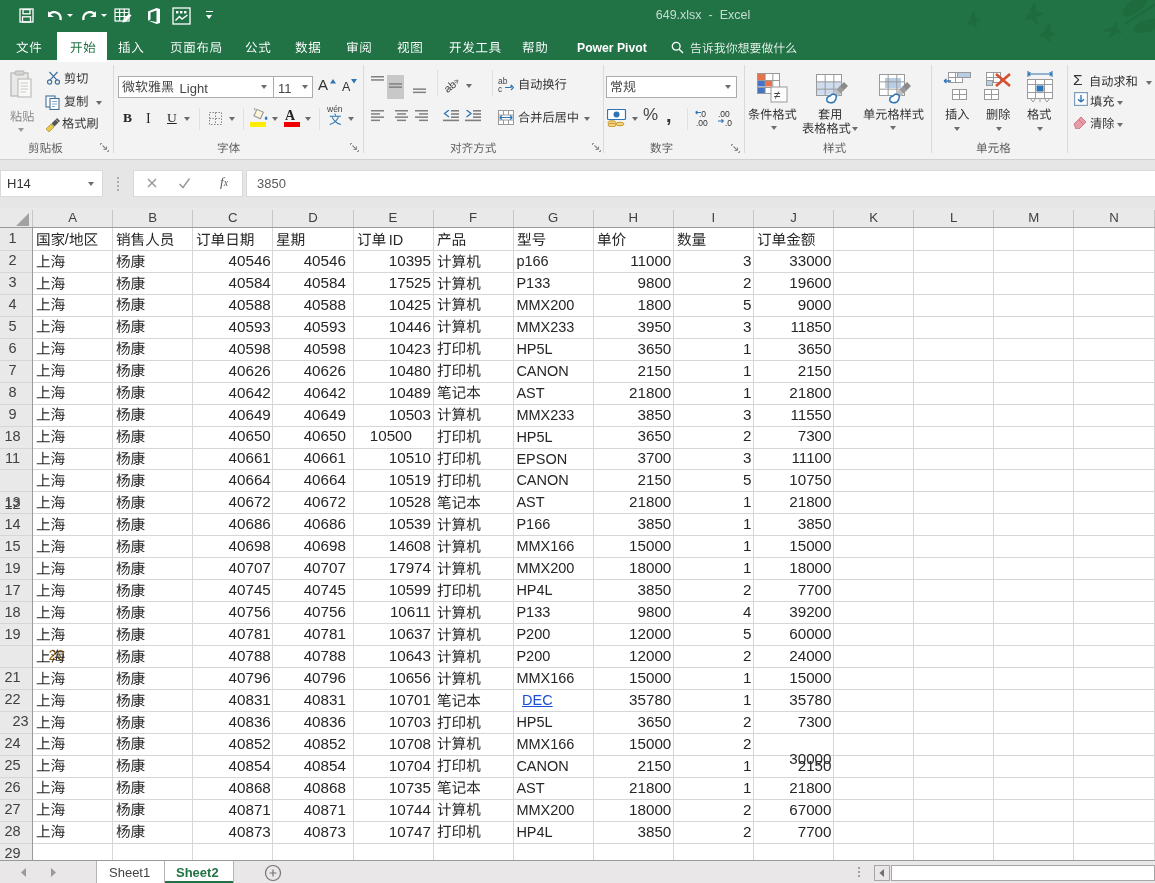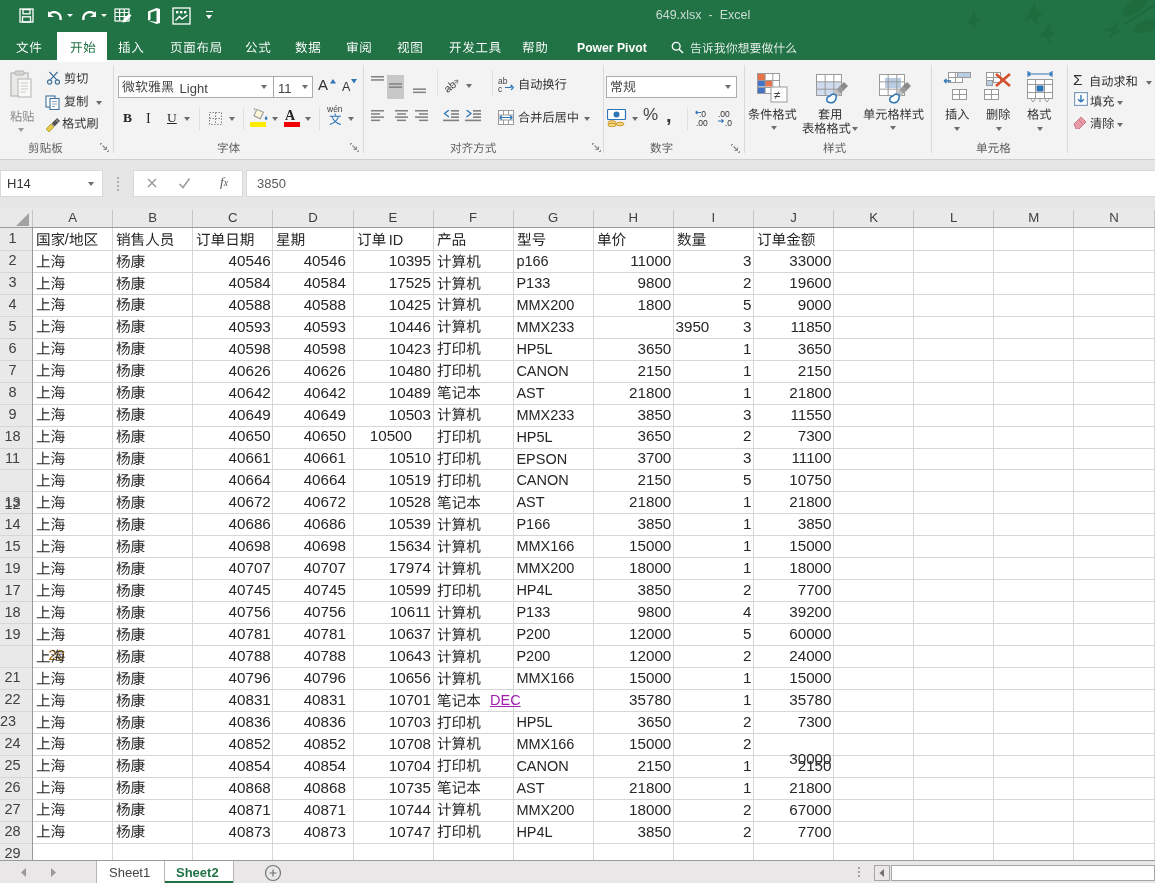--- a/index.html
+++ b/index.html
@@ -834,21 +834,21 @@
 <div style="position:absolute;left:0px;top:493.8px;width:25px;text-align:center;font:400 14.5px 'Liberation Sans',sans-serif;color:#3f3f3f;white-space:pre;line-height:17px;">13</div>
 <div style="position:absolute;left:0px;top:515.7px;width:25px;text-align:center;font:400 14.5px 'Liberation Sans',sans-serif;color:#3f3f3f;white-space:pre;line-height:17px;">14</div>
 <div style="position:absolute;left:0px;top:537.7px;width:25px;text-align:center;font:400 14.5px 'Liberation Sans',sans-serif;color:#3f3f3f;white-space:pre;line-height:17px;">15</div>
 <div style="position:absolute;left:0px;top:559.6px;width:25px;text-align:center;font:400 14.5px 'Liberation Sans',sans-serif;color:#3f3f3f;white-space:pre;line-height:17px;">19</div>
 <div style="position:absolute;left:0px;top:581.6px;width:25px;text-align:center;font:400 14.5px 'Liberation Sans',sans-serif;color:#3f3f3f;white-space:pre;line-height:17px;">17</div>
 <div style="position:absolute;left:0px;top:603.5px;width:25px;text-align:center;font:400 14.5px 'Liberation Sans',sans-serif;color:#3f3f3f;white-space:pre;line-height:17px;">18</div>
 <div style="position:absolute;left:0px;top:625.5px;width:25px;text-align:center;font:400 14.5px 'Liberation Sans',sans-serif;color:#3f3f3f;white-space:pre;line-height:17px;">19</div>
 <div style="position:absolute;left:0px;top:647.4px;width:25px;text-align:center;font:400 14.5px 'Liberation Sans',sans-serif;color:#a16207;white-space:pre;line-height:17px;padding-left:44px;">20</div>
 <div style="position:absolute;left:0px;top:669.4px;width:25px;text-align:center;font:400 14.5px 'Liberation Sans',sans-serif;color:#3f3f3f;white-space:pre;line-height:17px;">21</div>
 <div style="position:absolute;left:0px;top:691.4px;width:25px;text-align:center;font:400 14.5px 'Liberation Sans',sans-serif;color:#3f3f3f;white-space:pre;line-height:17px;">22</div>
-<div style="position:absolute;left:0px;top:713.3px;width:25px;font:400 14.5px 'Liberation Sans',sans-serif;color:#3f3f3f;white-space:pre;line-height:17px;">23</div>
+<div style="position:absolute;left:8px;top:713.3px;width:25px;text-align:center;font:400 14.5px 'Liberation Sans',sans-serif;color:#3f3f3f;white-space:pre;line-height:17px;">23</div>
 <div style="position:absolute;left:0px;top:735.2px;width:25px;text-align:center;font:400 14.5px 'Liberation Sans',sans-serif;color:#3f3f3f;white-space:pre;line-height:17px;">24</div>
 <div style="position:absolute;left:0px;top:757.2px;width:25px;text-align:center;font:400 14.5px 'Liberation Sans',sans-serif;color:#3f3f3f;white-space:pre;line-height:17px;">25</div>
 <div style="position:absolute;left:0px;top:779.1px;width:25px;text-align:center;font:400 14.5px 'Liberation Sans',sans-serif;color:#3f3f3f;white-space:pre;line-height:17px;">26</div>
 <div style="position:absolute;left:0px;top:801.1px;width:25px;text-align:center;font:400 14.5px 'Liberation Sans',sans-serif;color:#3f3f3f;white-space:pre;line-height:17px;">27</div>
 <div style="position:absolute;left:0px;top:823.0px;width:25px;text-align:center;font:400 14.5px 'Liberation Sans',sans-serif;color:#3f3f3f;white-space:pre;line-height:17px;">28</div>
 <div style="position:absolute;left:0px;top:845.0px;width:25px;text-align:center;font:400 14.5px 'Liberation Sans',sans-serif;color:#3f3f3f;white-space:pre;line-height:17px;">29</div>
 <svg style="position:absolute;left:36.1px;top:231.6px;overflow:visible" width="31" height="17">
     <g fill="#262626" transform="translate(0,12.85) scale(0.01460,-0.01460)">
       <use href="#c56FD" x="0"></use>
       <use href="#c5BB6" x="1000"></use>
@@ -1016,21 +1016,21 @@
 <div style="position:absolute;left:272.9px;top:317.7px;width:73px;text-align:right;font:400 15.2px 'Liberation Sans',sans-serif;color:#262626;white-space:pre;line-height:18px;">40593</div>
 <div style="position:absolute;left:353.0px;top:317.7px;width:78px;text-align:right;font:400 15.2px 'Liberation Sans',sans-serif;color:#262626;white-space:pre;line-height:18px;">10446</div>
 <svg style="position:absolute;left:436.6px;top:319.40000000000003px;overflow:visible" width="46" height="17">
     <g fill="#262626" transform="translate(0,12.85) scale(0.01460,-0.01460)">
       <use href="#c8BA1" x="0"></use>
       <use href="#c7B97" x="1000"></use>
       <use href="#c673A" x="2000"></use>
     </g>
   </svg>
 <div style="position:absolute;left:516.4000000000001px;top:318.8px;font:400 14.5px 'Liberation Sans',sans-serif;color:#262626;white-space:pre;line-height:17px;">MMX233</div>
-<div style="position:absolute;left:593.3px;top:317.7px;width:78px;text-align:right;font:400 15.2px 'Liberation Sans',sans-serif;color:#262626;white-space:pre;line-height:18px;margin-left:38px;">3950</div>
+<div style="position:absolute;left:593.3px;top:317.7px;width:78px;text-align:right;font:400 15.2px 'Liberation Sans',sans-serif;color:#262626;white-space:pre;line-height:18px;">3950</div>
 <div style="position:absolute;left:673.4px;top:317.7px;width:78px;text-align:right;font:400 15.2px 'Liberation Sans',sans-serif;color:#262626;white-space:pre;line-height:18px;">3</div>
 <div style="position:absolute;left:753.5px;top:317.7px;width:78px;text-align:right;font:400 15.2px 'Liberation Sans',sans-serif;color:#262626;white-space:pre;line-height:18px;">11850</div>
 <svg style="position:absolute;left:36.1px;top:341.35px;overflow:visible" width="31" height="17">
     <g fill="#262626" transform="translate(0,12.85) scale(0.01460,-0.01460)">
       <use href="#c4E0A" x="0"></use>
       <use href="#c6D77" x="1000"></use>
     </g>
   </svg>
 <svg style="position:absolute;left:116.2px;top:341.35px;overflow:visible" width="31" height="17">
     <g fill="#262626" transform="translate(0,12.85) scale(0.01460,-0.01460)">
@@ -1267,21 +1267,21 @@
     </g>
   </svg>
 <svg style="position:absolute;left:116.2px;top:538.9px;overflow:visible" width="31" height="17">
     <g fill="#262626" transform="translate(0,12.85) scale(0.01460,-0.01460)">
       <use href="#c6768" x="0"></use>
       <use href="#c5EB7" x="1000"></use>
     </g>
   </svg>
 <div style="position:absolute;left:192.8px;top:537.1999999999999px;width:78px;text-align:right;font:400 15.2px 'Liberation Sans',sans-serif;color:#262626;white-space:pre;line-height:18px;">40698</div>
 <div style="position:absolute;left:272.9px;top:537.1999999999999px;width:73px;text-align:right;font:400 15.2px 'Liberation Sans',sans-serif;color:#262626;white-space:pre;line-height:18px;">40698</div>
-<div style="position:absolute;left:353.0px;top:537.1999999999999px;width:78px;text-align:right;font:400 15.2px 'Liberation Sans',sans-serif;color:#262626;white-space:pre;line-height:18px;">15634</div>
+<div style="position:absolute;left:353.0px;top:537.1999999999999px;width:78px;text-align:right;font:400 15.2px 'Liberation Sans',sans-serif;color:#262626;white-space:pre;line-height:18px;">14608</div>
 <svg style="position:absolute;left:436.6px;top:538.9px;overflow:visible" width="46" height="17">
     <g fill="#262626" transform="translate(0,12.85) scale(0.01460,-0.01460)">
       <use href="#c8BA1" x="0"></use>
       <use href="#c7B97" x="1000"></use>
       <use href="#c673A" x="2000"></use>
     </g>
   </svg>
 <div style="position:absolute;left:516.4000000000001px;top:538.3px;font:400 14.5px 'Liberation Sans',sans-serif;color:#262626;white-space:pre;line-height:17px;">MMX166</div>
 <div style="position:absolute;left:593.3px;top:537.1999999999999px;width:78px;text-align:right;font:400 15.2px 'Liberation Sans',sans-serif;color:#262626;white-space:pre;line-height:18px;">15000</div>
 <div style="position:absolute;left:673.4px;top:537.1999999999999px;width:78px;text-align:right;font:400 15.2px 'Liberation Sans',sans-serif;color:#262626;white-space:pre;line-height:18px;">1</div>
@@ -1457,21 +1457,21 @@
 <div style="position:absolute;left:192.8px;top:690.85px;width:78px;text-align:right;font:400 15.2px 'Liberation Sans',sans-serif;color:#262626;white-space:pre;line-height:18px;">40831</div>
 <div style="position:absolute;left:272.9px;top:690.85px;width:73px;text-align:right;font:400 15.2px 'Liberation Sans',sans-serif;color:#262626;white-space:pre;line-height:18px;">40831</div>
 <div style="position:absolute;left:353.0px;top:690.85px;width:78px;text-align:right;font:400 15.2px 'Liberation Sans',sans-serif;color:#262626;white-space:pre;line-height:18px;">10701</div>
 <svg style="position:absolute;left:436.6px;top:692.5500000000001px;overflow:visible" width="46" height="17">
     <g fill="#262626" transform="translate(0,12.85) scale(0.01460,-0.01460)">
       <use href="#c7B14" x="0"></use>
       <use href="#c8BB0" x="1000"></use>
       <use href="#c672C" x="2000"></use>
     </g>
   </svg>
-<div style="position:absolute;left:490px;top:691.95px;font:400 14.5px 'Liberation Sans',sans-serif;color:#a21caf;white-space:pre;line-height:17px;text-decoration:underline;">DEC</div>
+<div style="position:absolute;left:522px;top:691.95px;font:400 14.5px 'Liberation Sans',sans-serif;color:#1d4ed8;white-space:pre;line-height:17px;text-decoration:underline;">DEC</div>
 <div style="position:absolute;left:593.3px;top:690.85px;width:78px;text-align:right;font:400 15.2px 'Liberation Sans',sans-serif;color:#262626;white-space:pre;line-height:18px;">35780</div>
 <div style="position:absolute;left:673.4px;top:690.85px;width:78px;text-align:right;font:400 15.2px 'Liberation Sans',sans-serif;color:#262626;white-space:pre;line-height:18px;">1</div>
 <div style="position:absolute;left:753.5px;top:690.85px;width:78px;text-align:right;font:400 15.2px 'Liberation Sans',sans-serif;color:#262626;white-space:pre;line-height:18px;">35780</div>
 <svg style="position:absolute;left:36.1px;top:714.5px;overflow:visible" width="31" height="17">
     <g fill="#262626" transform="translate(0,12.85) scale(0.01460,-0.01460)">
       <use href="#c4E0A" x="0"></use>
       <use href="#c6D77" x="1000"></use>
     </g>
   </svg>
 <svg style="position:absolute;left:116.2px;top:714.5px;overflow:visible" width="31" height="17">

